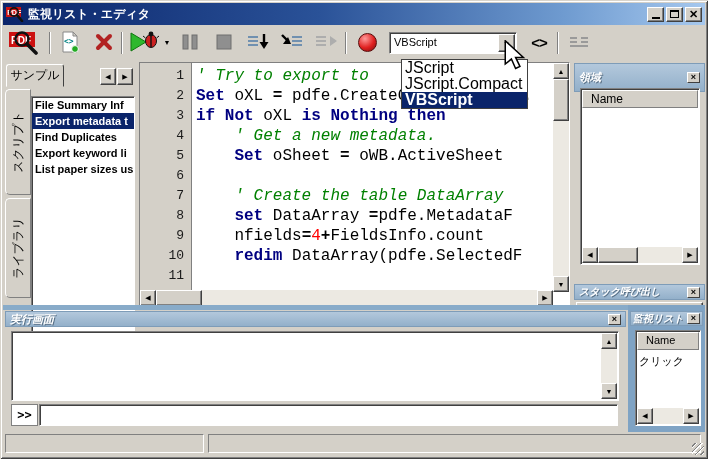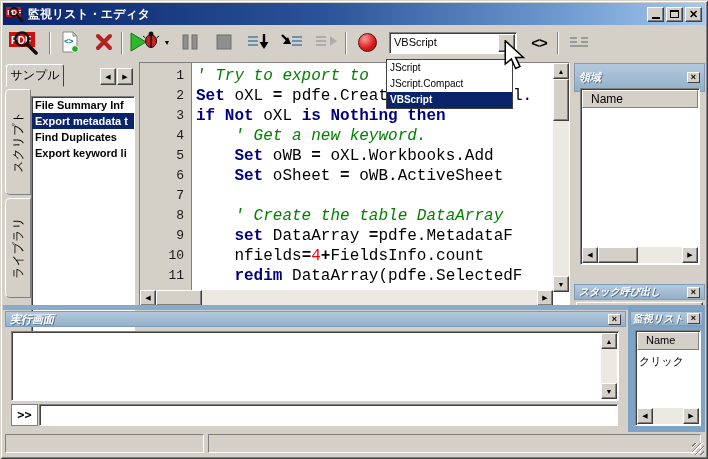--- a/index.html
+++ b/index.html
@@ -26,22 +26,22 @@
   
   #toolbar{left:3px;top:25px;right:3px;height:35px;}
   .tbtn{position:absolute;top:3px;height:28px;display:flex;align-items:center;justify-content:center;}
   .tsep{position:absolute;top:7px;width:2px;height:22px;border-left:1px solid #808080;border-right:1px solid #fff;}
   .combo{position:absolute;left:386px;top:7px;width:128px;height:22px;background:#fff;
     border:1px solid;border-color:#808080 #fff #fff #808080;box-shadow:inset 1px 1px 0 #404040;}
   .combo .val{position:absolute;left:4px;top:3px;font-size:11px;color:#000;}
   .combo .cbtn{position:absolute;right:1px;top:1px;bottom:1px;width:17px;background:#d4d0c8;
     border:1px solid;border-color:#fff #404040 #404040 #fff;box-shadow:inset -1px -1px 0 #808080;
     font-size:7px;display:flex;align-items:center;justify-content:center;color:#000;}
-  #lang-list{position:absolute;left:386px;top:59px;width:127px;background:#fff;
-    border:1px solid #404040;z-index:30;font-size:10px;}
+  #lang-list{position:absolute;left:401px;top:59px;width:127px;background:#fff;
+    border:1px solid #404040;z-index:30;font-size:16px;}
   #lang-list .opt{height:16px;line-height:16px;padding-left:3px;color:#000;white-space:nowrap;}
   #lang-list .opt.sel{background:#0a246a;color:#fff;font-weight:bold;}
   #cursor{position:absolute;left:504px;top:40px;z-index:40;}
   
   .sunken{border:1px solid;border-color:#808080 #fff #fff #808080;box-shadow:inset 1px 1px 0 #404040;background:#fff;}
   .raised{border:1px solid;border-color:#fff #404040 #404040 #fff;box-shadow:inset -1px -1px 0 #808080;background:#d4d0c8;}
   .sb{position:absolute;width:16px;height:16px;background:#d4d0c8;
     border:1px solid;border-color:#fff #404040 #404040 #fff;box-shadow:inset -1px -1px 0 #808080;
     font-size:7px;color:#000;display:flex;align-items:center;justify-content:center;}
   .track{background:#ece9e2;}
@@ -219,42 +219,42 @@
     <span>スクリプト</span>
   </div>
   <div class="vtab abs" style="left:5px;top:198px;width:26px;height:100px;">
     <span>ライブラリ</span>
   </div>
   <div id="script-list" class="abs sunken">
       <div class="item">File Summary Inf</div>
       <div class="item sel">Export metadata t</div>
       <div class="item">Find Duplicates</div>
       <div class="item">Export keyword li</div>
+      <div class="item">List paper sizes us</div>
     </div>
 
   <div id="editor" class="abs">
     <div id="gutter">
         <div>1</div>
         <div>2</div>
         <div>3</div>
         <div>4</div>
         <div>5</div>
         <div>6</div>
         <div>7</div>
         <div>8</div>
         <div>9</div>
         <div>10</div>
         <div>11</div>
       </div>
     <div id="code">
         <div class="ln"><span class="c-com">' Try to export to </span></div>
         <div class="ln"><span class="c-kw">Set</span><span> oXL </span><span class="c-op">=</span><span> pdfe.CreateObject("Excel.</span></div>
         <div class="ln"><span class="c-kw">if Not</span><span> oXL </span><span class="c-kw">is Nothing then</span></div>
-        <div class="ln"><span>    </span><span class="c-com">' Get a new keyword.</span></div>
-        <div class="ln"><span>    </span><span class="c-kw">Set</span><span> oWB </span><span class="c-op">=</span><span> oXL.Workbooks.Add</span></div>
+        <div class="ln"><span>    </span><span class="c-com">' Get a new metadata.</span></div>
         <div class="ln"><span>    </span><span class="c-kw">Set</span><span> oSheet </span><span class="c-op">=</span><span> oWB.ActiveSheet</span></div>
         <div class="ln"></div>
         <div class="ln"><span>    </span><span class="c-com">' Create the table DataArray</span></div>
         <div class="ln"><span>    </span><span class="c-kw">set</span><span> DataArray </span><span class="c-op">=</span><span>pdfe.MetadataF</span></div>
         <div class="ln"><span>    nfields</span><span class="c-op">=</span><span class="c-num">4</span><span class="c-op">+</span><span>FieldsInfo.count</span></div>
         <div class="ln"><span>    </span><span class="c-kw">redim</span><span> DataArray(pdfe.SelectedF</span></div>
       </div>
     <div id="ed-vscroll">
       <div class="sb" style="right:0;top:0;">▲</div>
       <div class="track abs" style="right:0;top:16px;width:16px;height:197px;"></div>

